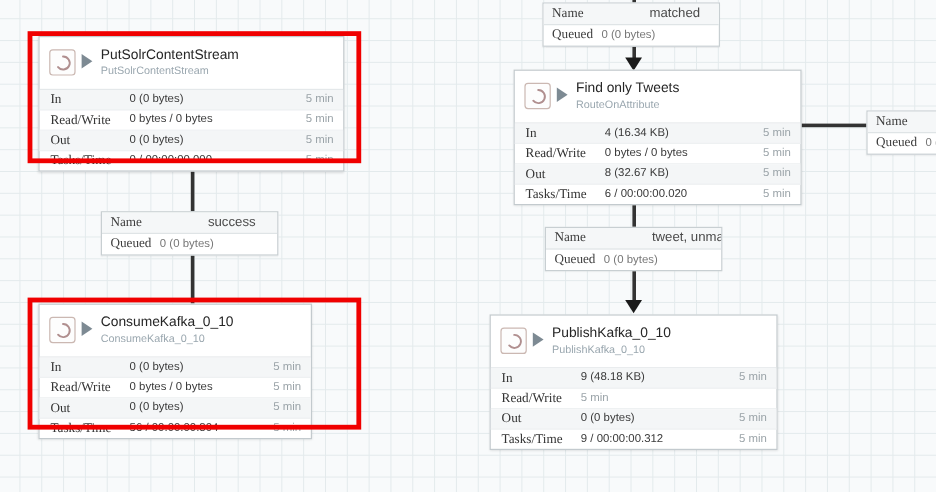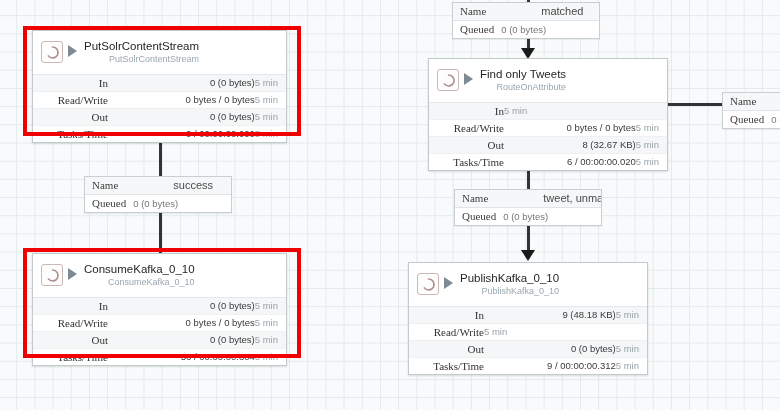--- a/index.html
+++ b/index.html
@@ -53,21 +53,20 @@
   .conn-label .v { color:#4a4a4a; font-size:11px; font-family:Liberation Sans, sans-serif;margin-left:48px; }
   .conn-label .v2 { color:#777; font-size:9.5px; font-family:"Liberation Sans", sans-serif; }
 
   
   .processor {
     position:absolute;
     background:#fff;
     border:1px solid #c3cace;
     box-shadow:0 1px 2px rgba(0,0,0,.13);
     z-index:5;
-    text-align:right;
   }
   .proc-head { display:flex; align-items:flex-start; padding:9px 8px 7px 8px; }
   .proc-icon {
     width:22px; height:22px; flex:0 0 22px;
     border:1px solid #cbb8b2;
     border-radius:3px;
     background:#fdfdfd;
     display:flex; align-items:center; justify-content:center;
     margin-right:5px; margin-top:1px;
   }
@@ -207,21 +206,21 @@
         <span class="stat-t">5 min</span>
       </div>
       <div class="stat-row">
         <span class="stat-k">Tasks/Time</span>
         <span class="stat-v">0 / 00:00:00.000</span>
         <span class="stat-t">5 min</span>
       </div>
     </div>
   </div>
 
-  <div class="processor" style="left:32px; top:253px; width:255px;">
+  <div class="processor" style="left:32px; top:253px; width:228px;">
     <div class="proc-head">
       <span class="proc-icon">
         <svg width="15" height="15" viewBox="0 0 16 16" aria-hidden="true">
           <path d="M8 2.2 A5.8 5.8 0 1 1 3.6 11.6" fill="none" stroke="#b08f8f" stroke-width="1.7" stroke-linecap="round"></path>
         </svg>
       </span>
       <span class="proc-play"></span>
       <span class="proc-names">
         <span class="proc-title">ConsumeKafka_0_10</span>
         <span class="proc-type">ConsumeKafka_0_10</span>
@@ -260,20 +259,21 @@
       </span>
       <span class="proc-play"></span>
       <span class="proc-names">
         <span class="proc-title">Find only Tweets</span>
         <span class="proc-type">RouteOnAttribute</span>
       </span>
     </div>
     <div class="proc-stats">
       <div class="stat-row shade">
         <span class="stat-k">In</span>
+        <span class="stat-v">4 (16.34 KB)</span>
         <span class="stat-t">5 min</span>
       </div>
       <div class="stat-row">
         <span class="stat-k">Read/Write</span>
         <span class="stat-v">0 bytes / 0 bytes</span>
         <span class="stat-t">5 min</span>
       </div>
       <div class="stat-row shade">
         <span class="stat-k">Out</span>
         <span class="stat-v">8 (32.67 KB)</span>

